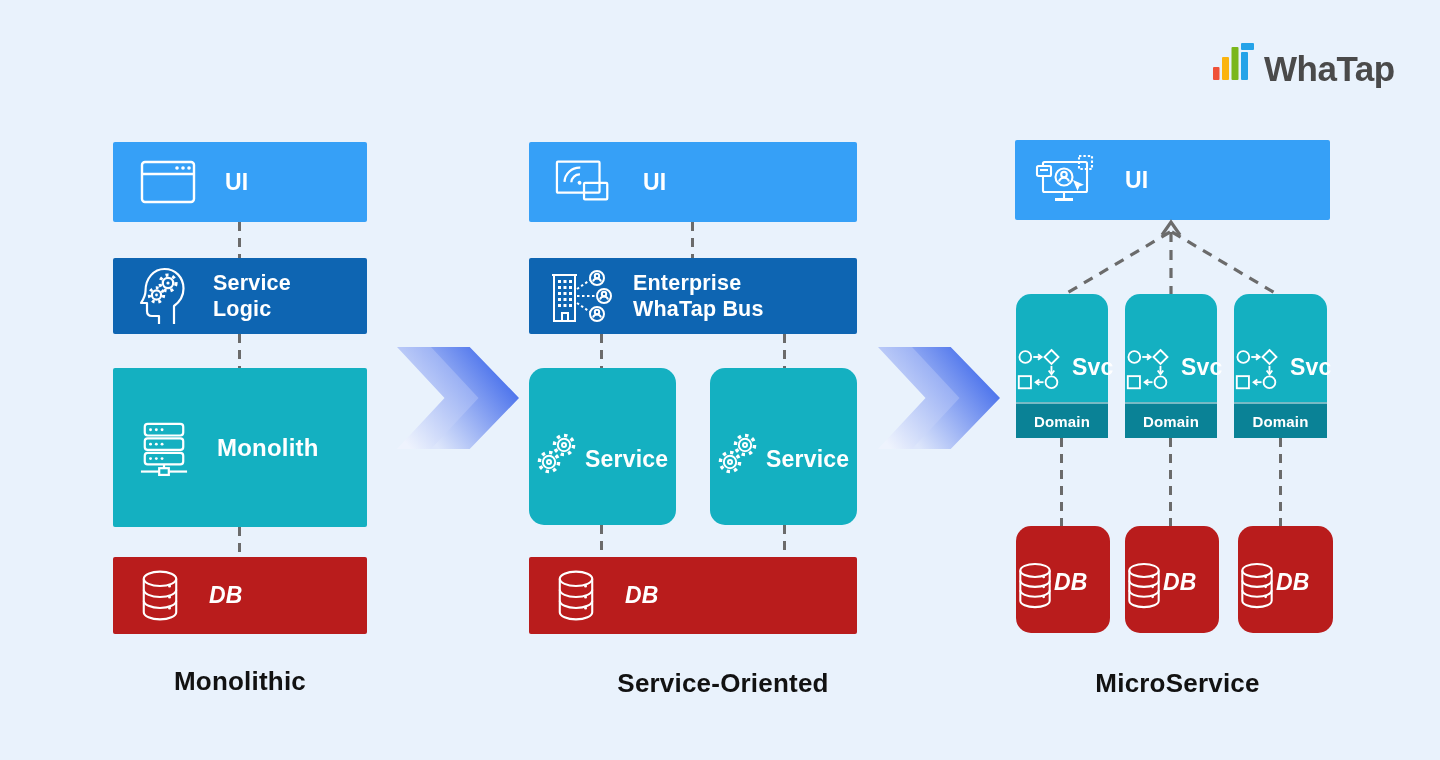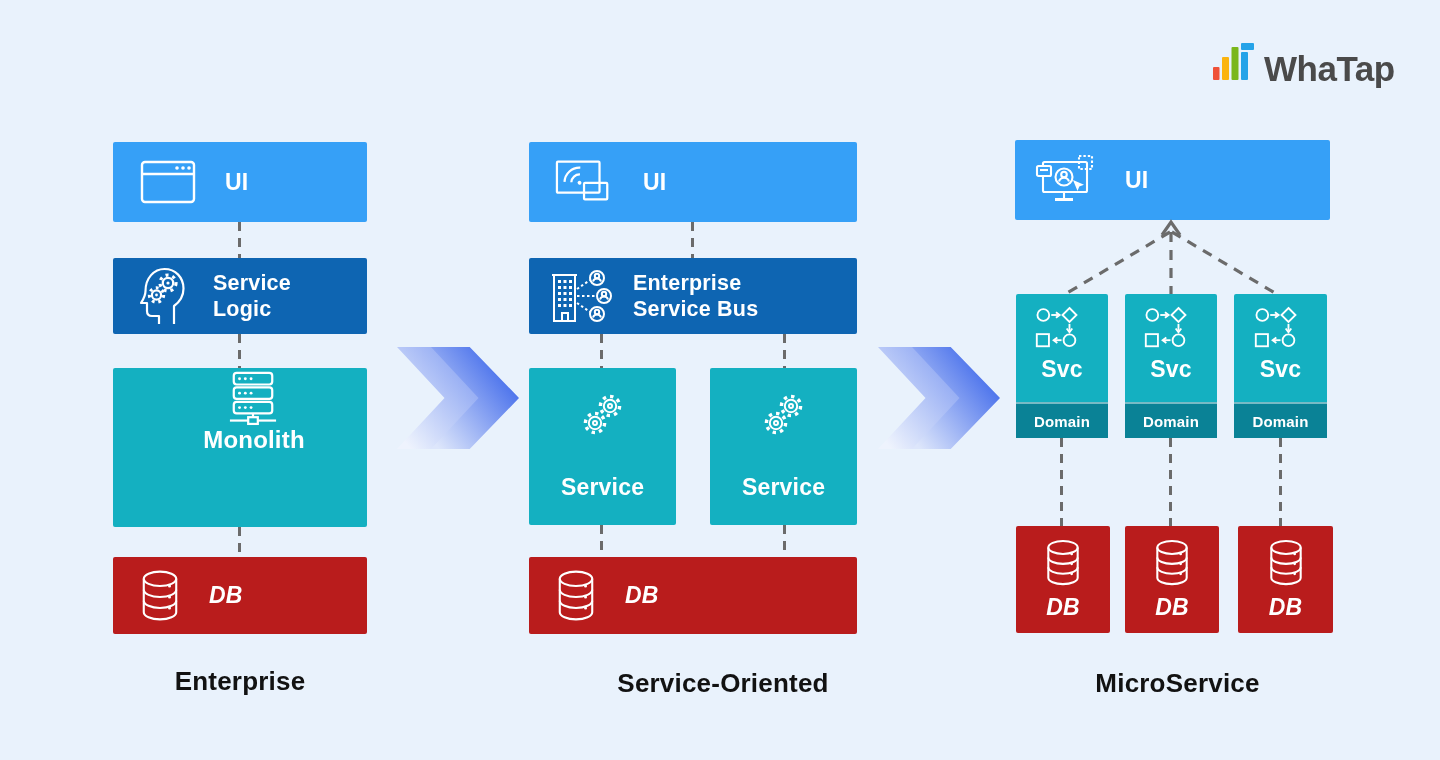--- a/index.html
+++ b/index.html
@@ -2,28 +2,28 @@
 <html><head>
 <meta charset="utf-8">
 <style>
   html,body{margin:0;padding:0;}
   body{font-family:"Liberation Sans", sans-serif;}
   #canvas{position:relative;width:1440px;height:760px;background:#e9f2fc;overflow:hidden;}
 
   .box{position:absolute;display:flex;align-items:center;border-radius:2px;color:#fff;box-sizing:border-box;}
   .blue{background:#36a0f7;}
   .darkblue{background:#0e65b2;}
-  .teal{background:#14b0c1;flex-direction:column;}
+  .teal{background:#14b0c1;}
   .purple{background:#b91c1c;font-style:italic;}
   .box .icon{flex:0 0 auto;display:flex;align-items:center;}
   .box .txt{font-weight:bold;font-size:23px;letter-spacing:.2px;}
   .row-box .icon{margin-left:26px;}
   .row-box .txt{margin-left:28px;}
   .two-line .txt{font-size:21.5px;line-height:1.22;}
-  .col-box{flex-direction:column;justify-content:flex-start;}
+  .col-box{flex-direction:row;justify-content:flex-start;border-radius:15px;}
 
   .vd{position:absolute;width:3px;background:repeating-linear-gradient(to bottom,#6b6b6b 0 9px,transparent 9px 16px);}
 
   .col-label{position:absolute;text-align:center;font-size:26px;font-weight:bold;color:#121212;letter-spacing:.2px;}
 
   .chevrons{position:absolute;width:122px;height:102px;}
   .chev{position:absolute;top:0;width:88px;height:102px;
         clip-path:polygon(0% 0%,44% 0%,100% 50%,44% 100%,0% 100%,54% 50%);}
   .chev.back{left:0;background:linear-gradient(52deg,#eef3fd 8%,#7e9af1 92%);}
   .chev.front{left:34px;background:linear-gradient(52deg,#dde6fb 5%,#2a58e8 95%);}
@@ -122,21 +122,21 @@
         <path d="M5 21.5 a17 7.5 0 0 0 34 0"></path>
         <path d="M5 33 a17 7.5 0 0 0 34 0"></path>
         <circle cx="32" cy="17.5" r="1.6" fill="#fff" stroke="none"></circle>
         <circle cx="32" cy="29" r="1.6" fill="#fff" stroke="none"></circle>
         <circle cx="32" cy="40.5" r="1.6" fill="#fff" stroke="none"></circle>
       </svg>
     </span>
     <span class="txt">DB</span>
   </div>
 
-  <div class="col-label" style="left:113px;top:666px;width:254px;">Enterprise</div>
+  <div class="col-label" style="left:113px;top:666px;width:254px;">Monolithic</div>
 
   <div class="chevrons" style="left:397px;top:347px;">
     <div class="chev back"></div>
     <div class="chev front"></div>
   </div>
 
   <div class="box blue row-box" style="left:529px;top:142px;width:328px;height:80px;">
     <span class="icon">
       <svg width="60" height="50" viewBox="0 0 62 50" fill="none" stroke="#fff" stroke-width="2.3">
         <rect x="2" y="4" width="44" height="32" rx="1"></rect>
@@ -185,21 +185,21 @@
             <path d="M44 14.5 a4.2 4.2 0 0 1 8 0"></path>
           <circle cx="55" cy="29" r="7"></circle>
             <circle cx="55" cy="27" r="2.2"></circle>
             <path d="M51 32.5 a4.2 4.2 0 0 1 8 0"></path>
           <circle cx="48" cy="47" r="7"></circle>
             <circle cx="48" cy="45" r="2.2"></circle>
             <path d="M44 50.5 a4.2 4.2 0 0 1 8 0"></path>
         </g>
       </svg>
     </span>
-    <span class="txt" style="width:160px;margin-left:20px;">Enterprise Service Bus</span>
+    <span class="txt" style="width:160px;margin-left:20px;">Enterprise WhaTap Bus</span>
   </div>
 
   <div class="vd" style="left:600px;top:334px;height:34px;"></div>
   <div class="vd" style="left:783px;top:334px;height:34px;"></div>
 
   <div class="box teal col-box" style="left:529px;top:368px;width:147px;height:157px;">
     <span class="icon" style="margin-top:22px;">
       <svg width="56" height="58" viewBox="0 0 56 58" fill="none" stroke="#fff" stroke-width="2">
         <circle cx="35" cy="16" r="6.2"></circle>
           <circle cx="35" cy="16" r="9.6" stroke-width="3.4" stroke-dasharray="3.4 4.1"></circle>

